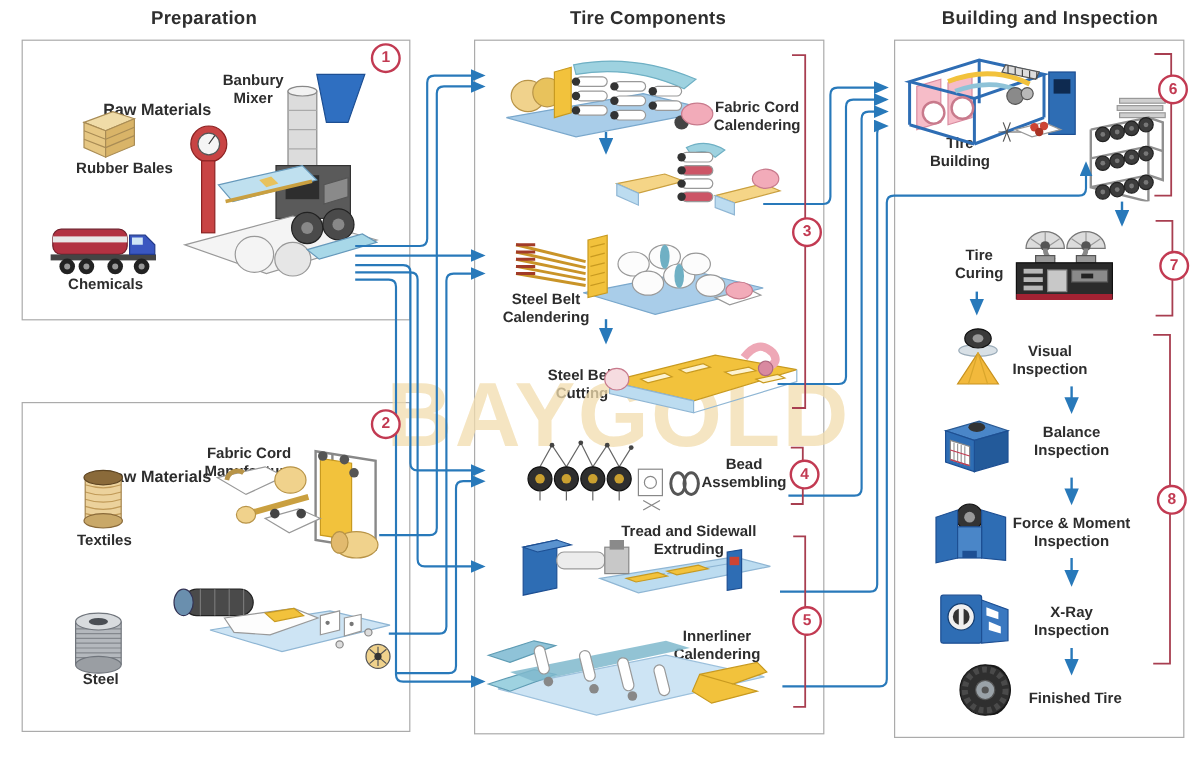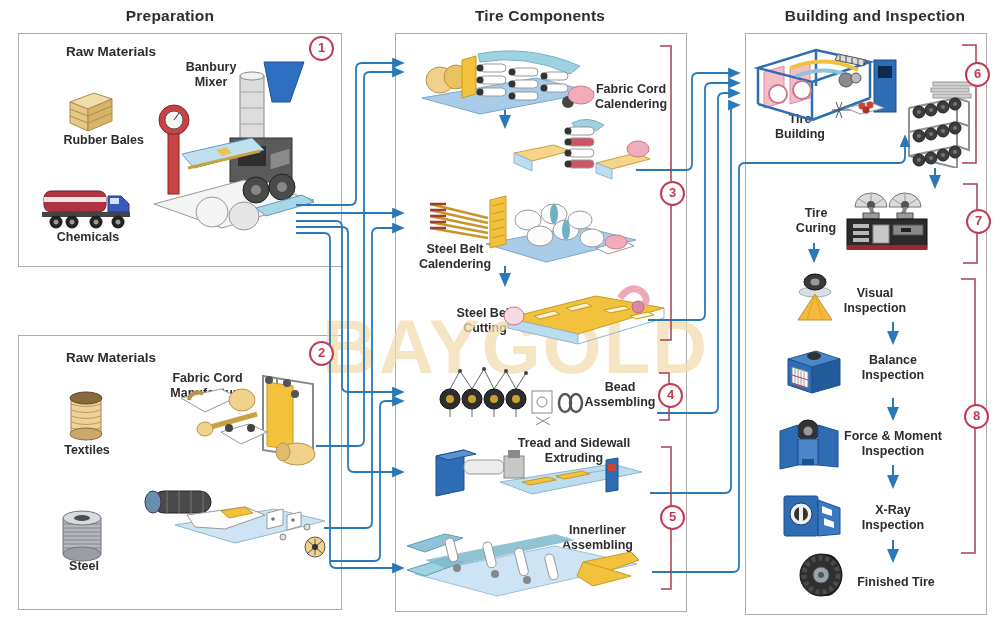--- a/index.html
+++ b/index.html
@@ -9,21 +9,21 @@
   }
   .hdr{
     position:absolute;width:300px;text-align:center;
     font-size:15.5px;font-weight:700;color:#2e2e2e;letter-spacing:.2px;
   }
   .gbox{position:absolute;border:1.5px solid #ababab;background:transparent;}
   .lbl{
     position:absolute;font-size:12.5px;font-weight:700;color:#2d2d2d;
     line-height:1.18;white-space:pre-line;text-align:center;
   }
-  .lbl.left{text-align:center;}
+  .lbl.left{text-align:right;margin-top:40px;}
   .lbl.title{font-size:13.5px;}
   .badge{
     position:absolute;width:21px;height:21px;border-radius:50%;
     border:2px solid #c23a52;background:#fff;color:#c23a52;
     font-size:13px;font-weight:700;text-align:center;line-height:20px;z-index:6;
   }
   svg.flow{position:absolute;left:0;top:0;z-index:4;}
   svg.mach{position:absolute;z-index:2;}
   .watermark{
     position:absolute;left:322px;top:303px;width:360px;
@@ -224,21 +224,21 @@
 Calendering</div>
   <div class="lbl" style="left:400px;top:242px;width:110px;">Steel Belt
 Calendering</div>
   <div class="lbl" style="left:430px;top:306px;width:110px;">Steel Belt
 Cutting</div>
   <div class="lbl" style="left:494px;top:436px;width:160px;">Tread and Sidewall
 Extruding</div>
   <div class="lbl" style="left:560px;top:380px;width:120px;">Bead
 Assembling</div>
   <div class="lbl" style="left:530px;top:523px;width:135px;">Innerliner
-Assembling</div>
+Calendering</div>
 
   <svg class="mach" style="left:418px;top:40px;" width="180" height="82" viewBox="0 0 180 82">
     <path d="M4,58 L118,38 L176,52 L62,74 Z" fill="#a9cde9" stroke="#7aa8cc"></path>
     <ellipse cx="22" cy="40" rx="14" ry="13" fill="#f0d28c" stroke="#b89448"></ellipse>
     <ellipse cx="38" cy="37" rx="12" ry="12" fill="#e8c25c" stroke="#b89448"></ellipse>
     <path d="M44,20 L58,16 L58,54 L44,58 Z" fill="#f2c23c" stroke="#c89a20"></path>
     <path d="M60,14 Q110,4 162,26 L152,34 Q108,14 62,22 Z" fill="#9ed2e0" stroke="#6fb0c4"></path>
     <g fill="#ffffff" stroke="#999">
       <rect x="62" y="24" width="26" height="8" rx="4"></rect>
         <rect x="62" y="36" width="26" height="8" rx="4"></rect>

